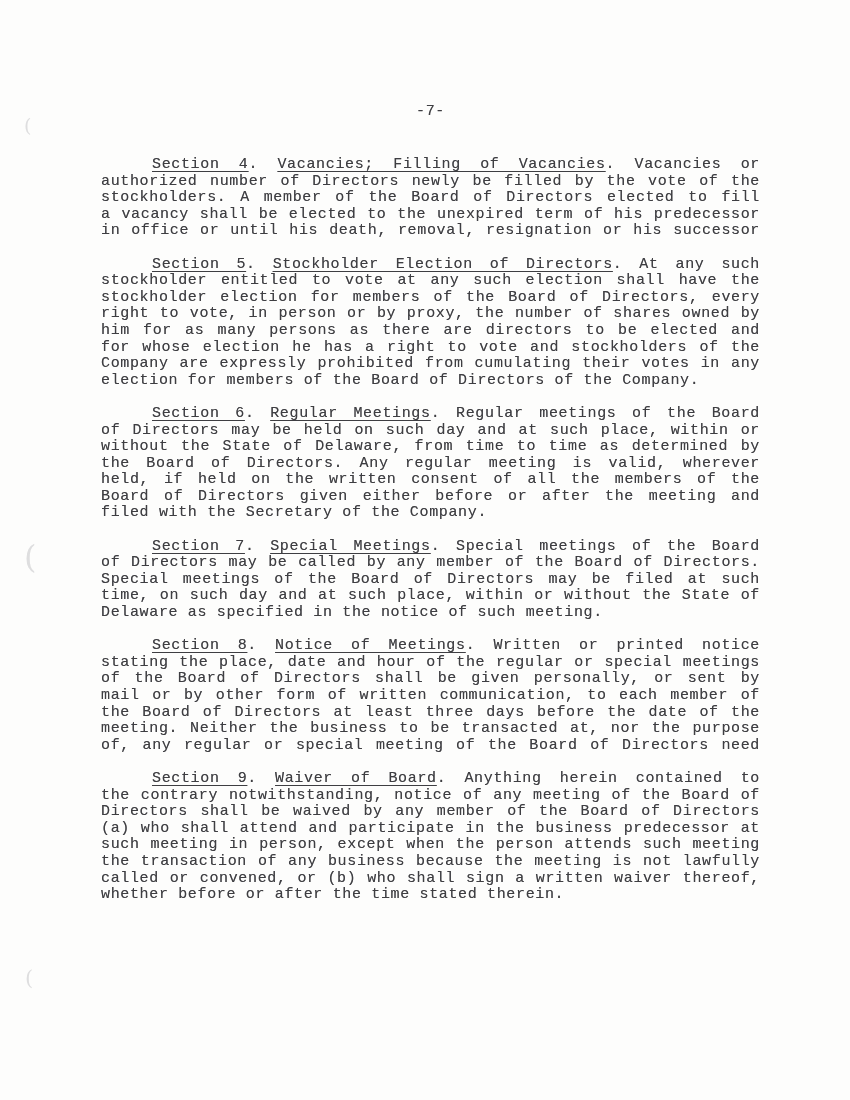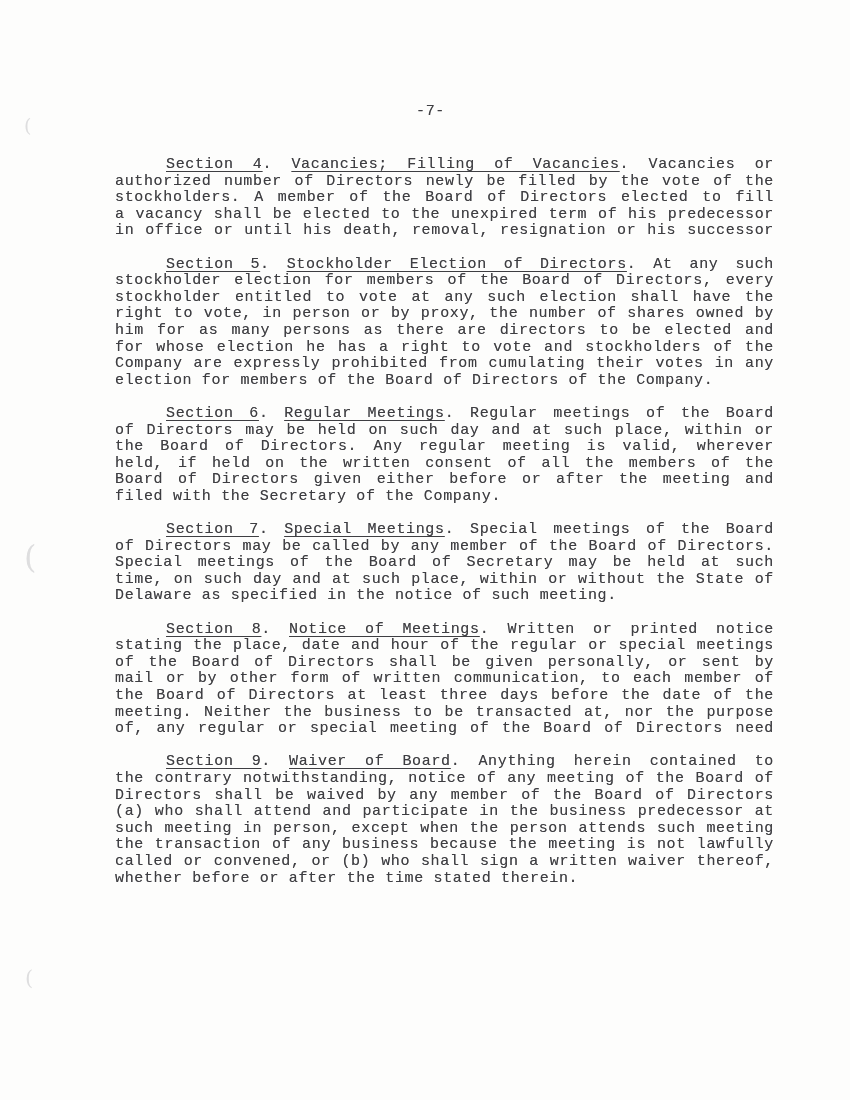--- a/index.html
+++ b/index.html
@@ -22,21 +22,21 @@
     text-align: center;
     font-size: 15px;
     line-height: 16.6px;
     letter-spacing: 0.65px;
     text-shadow: 0 0 0.4px rgba(62,62,66,0.55);
   }
 
   .document-body {
     position: absolute;
     top: 157px;
-    left: 115px;
+    left: 101px;
     width: 659px;
     font-size: 15px;
     line-height: 16.6px;
     letter-spacing: 0.65px;
     text-shadow: 0 0 0.4px rgba(62,62,66,0.55);
   }
 
   .section { margin: 0 0 16.6px 0; }
   .section:last-child { margin-bottom: 0; }
 
@@ -76,40 +76,41 @@
   <div class="document-body">
       <div class="section">
         <div class="t-line first"><span class="indent"></span><span class="u">Section 4</span>.  <span class="u">Vacancies; Filling of Vacancies</span>.  Vacancies or</div>
         <div class="t-line">authorized number of Directors newly be filled by the vote of the</div>
         <div class="t-line">stockholders.  A member of the Board of Directors elected to fill</div>
         <div class="t-line">a vacancy shall be elected to the unexpired term of his predecessor</div>
         <div class="t-line">in office or until his death, removal, resignation or his successor</div>
       </div>
       <div class="section">
         <div class="t-line first"><span class="indent"></span><span class="u">Section 5</span>.  <span class="u">Stockholder Election of Directors</span>.  At any such</div>
+        <div class="t-line">stockholder entitled to vote at any such election shall have the</div>
         <div class="t-line">stockholder election for members of the Board of Directors, every</div>
-        <div class="t-line">stockholder entitled to vote at any such election shall have the</div>
         <div class="t-line">right to vote, in person or by proxy, the number of shares owned by</div>
         <div class="t-line">him for as many persons as there are directors to be elected and</div>
         <div class="t-line">for whose election he has a right to vote and stockholders of the</div>
         <div class="t-line">Company are expressly prohibited from cumulating their votes in any</div>
         <div class="t-line last">election for members of the Board of Directors of the Company.</div>
       </div>
       <div class="section">
         <div class="t-line first"><span class="indent"></span><span class="u">Section 6</span>.  <span class="u">Regular Meetings</span>.  Regular meetings of the Board</div>
         <div class="t-line">of Directors may be held on such day and at such place, within or</div>
+        <div class="t-line">without the State of Delaware, from time to time as determined by</div>
         <div class="t-line">the Board of Directors.  Any regular meeting is valid, wherever</div>
         <div class="t-line">held, if held on the written consent of all the members of the</div>
         <div class="t-line">Board of Directors given either before or after the meeting and</div>
         <div class="t-line last">filed with the Secretary of the Company.</div>
       </div>
       <div class="section">
         <div class="t-line first"><span class="indent"></span><span class="u">Section 7</span>.  <span class="u">Special Meetings</span>.  Special meetings of the Board</div>
         <div class="t-line">of Directors may be called by any member of the Board of Directors.</div>
-        <div class="t-line">Special meetings of the Board of Secretary may be held at such</div>
+        <div class="t-line">Special meetings of the Board of Directors may be filed at such</div>
         <div class="t-line">time, on such day and at such place, within or without the State of</div>
         <div class="t-line last">Delaware as specified in the notice of such meeting.</div>
       </div>
       <div class="section">
         <div class="t-line first"><span class="indent"></span><span class="u">Section 8</span>.  <span class="u">Notice of Meetings</span>.  Written or printed notice</div>
         <div class="t-line">stating the place, date and hour of the regular or special meetings</div>
         <div class="t-line">of the Board of Directors shall be given personally, or sent by</div>
         <div class="t-line">mail or by other form of written communication, to each member of</div>
         <div class="t-line">the Board of Directors at least three days before the date of the</div>
         <div class="t-line">meeting.  Neither the business to be transacted at, nor the purpose</div>

